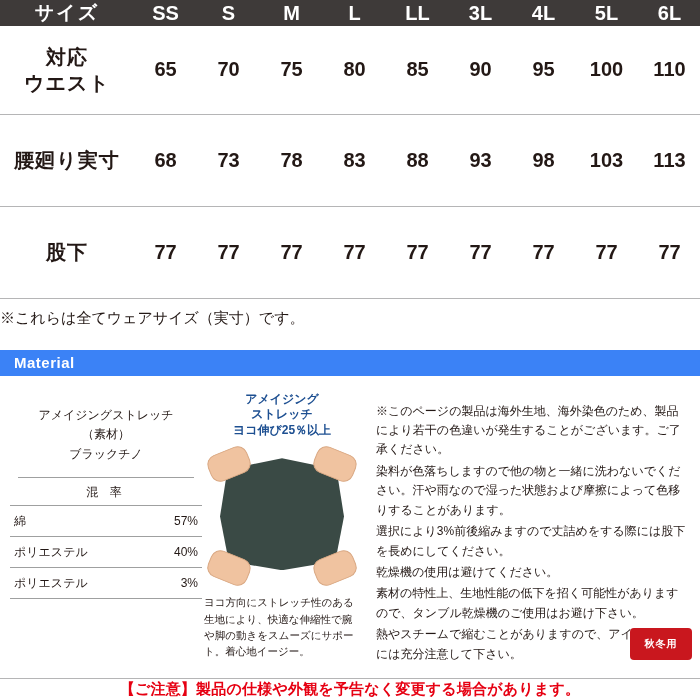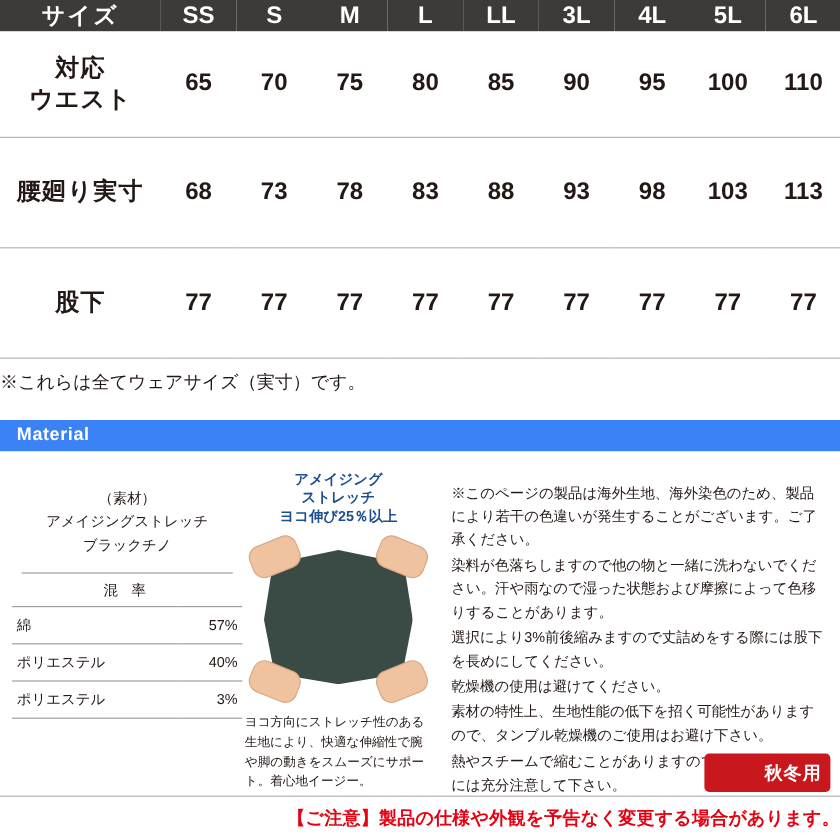--- a/index.html
+++ b/index.html
@@ -212,40 +212,39 @@
   
   .season-badge {
     position: absolute;
     right: 8px;
     bottom: 40px;
     width: 62px;
     height: 32px;
     background: #c9171e;
     border-radius: 4px;
     color: #ffffff;
-    font-size: 15px;
+    font-size: 10px;
     font-weight: bold;
     display: flex;
     align-items: center;
     justify-content: center;
     letter-spacing: 1px;
-    padding-left: 43px;
   }
 
   
   .caution-bar {
     position: absolute;
     left: 0;
     bottom: 0;
     width: 700px;
-    height: 37px;
+    height: 22px;
     border-top: 1px solid #b5b5b6;
     display: flex;
     align-items: center;
-    justify-content: flex-end;
+    justify-content: center;
     background: #ffffff;
     box-sizing: border-box;
   }
   .caution-bar span {
     color: #e60012;
     font-size: 15px;
     font-weight: bold;
     letter-spacing: 0.2px;
   }
 </style>
@@ -326,22 +325,22 @@
 <div class="note-line">※これらは全てウェアサイズ（実寸）です。</div>
 
 <div class="material-band">
   <span class="mt">Material</span>
 </div>
 
 <div class="mat-body">
 
   <div class="col-left">
     <div class="mat-head">
+      <div>アメイジングストレッチ</div>
       <div>（素材）</div>
-      <div>アメイジングストレッチ</div>
       <div>ブラックチノ</div>
     </div>
     <hr class="mat-rule">
     <div class="mat-subhead">混 率</div>
     <table class="comp-table">
       <tbody>
         <tr>
           <td class="comp-name">綿</td>
           <td class="comp-val">57%</td>
         </tr>

